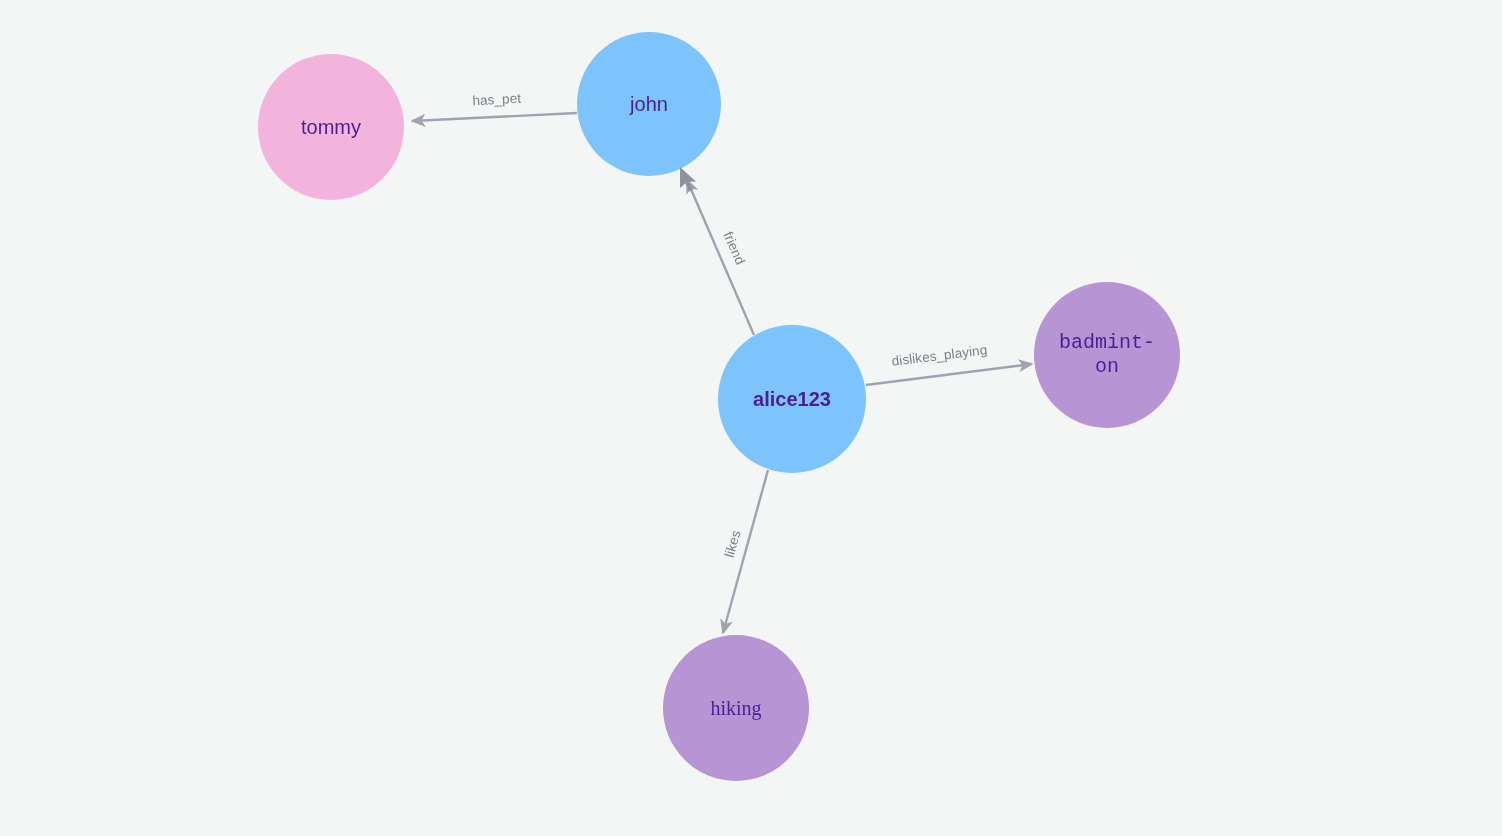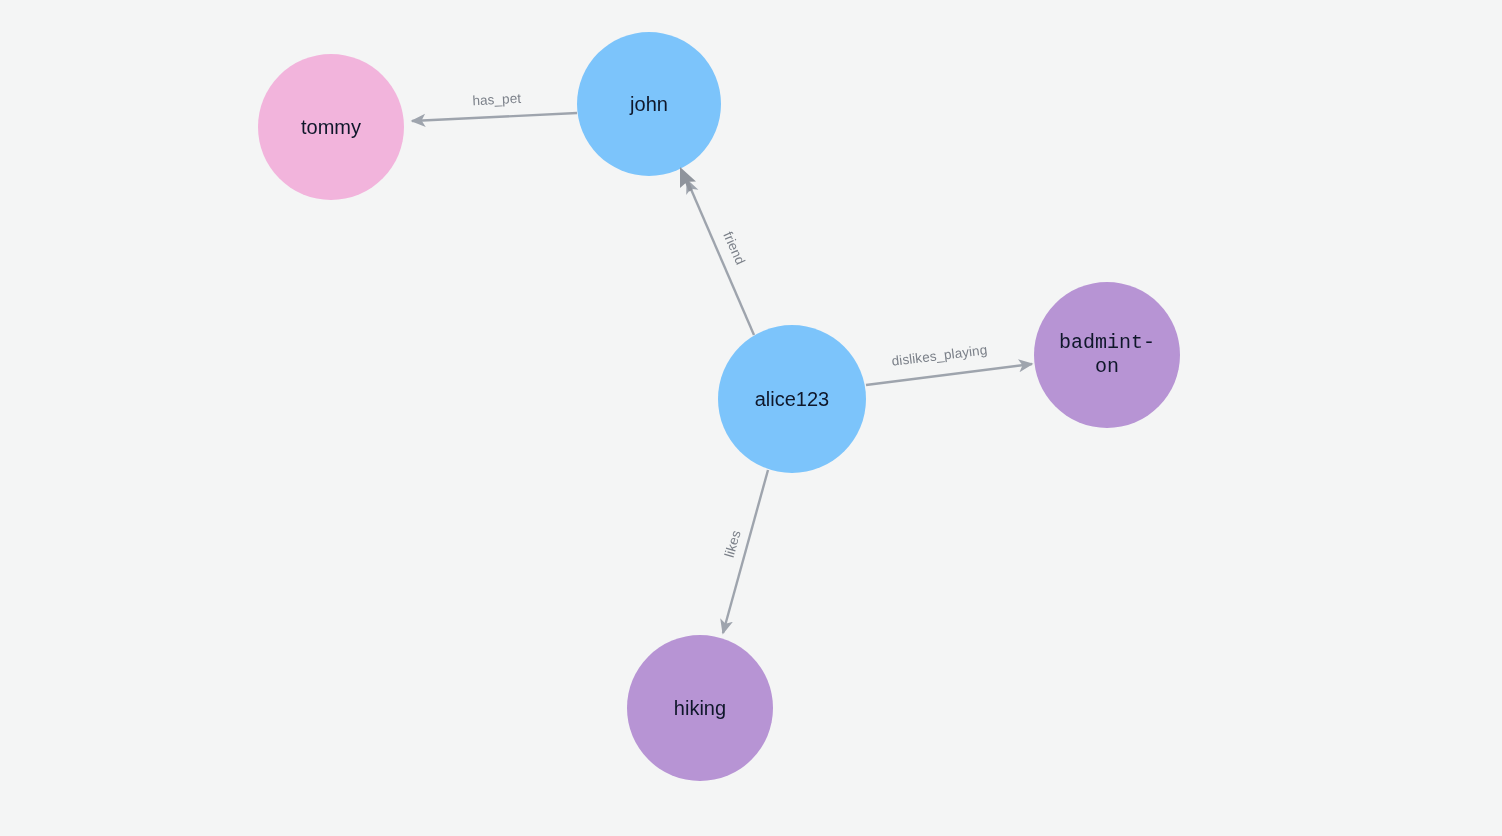--- a/index.html
+++ b/index.html
@@ -37,21 +37,21 @@
     letter-spacing: 0.1px;
   }
   .node-circle {
     position: absolute;
     border-radius: 50%;
     display: flex;
     align-items: center;
     justify-content: center;
     text-align: center;
     box-sizing: border-box;
-    color: #0f172a;
+    color: #4c1d95;
     font-family: "Liberation Sans", sans-serif;
     font-size: 20px;
     line-height: 24px;
     user-select: none;
   }
   .node-label {
     display: block;
     width: 100%;
     padding: 0 6px;
     box-sizing: border-box;
@@ -88,27 +88,27 @@
       </g>
   </svg>
 
   <div id="nodes-layer">
       <div class="node-circle" style="left: 258px; top: 54px; width: 146px; height: 146px; background: rgb(242, 180, 220);">
         <span class="node-label">tommy</span>
       </div>
       <div class="node-circle" style="left: 577px; top: 32px; width: 144px; height: 144px; background: rgb(124, 196, 251);">
         <span class="node-label">john</span>
       </div>
-      <div class="node-circle" style="left: 718px; top: 325px; width: 148px; height: 148px; background: rgb(124, 196, 251);">
+      <div class="node-circle" style="left: 718px; top: 325px; width: 148px; height: 148px; background: rgb(124, 196, 251); font-weight: bold;">
         <span class="node-label">alice123</span>
       </div>
       <div class="node-circle" style="left: 1034px; top: 282px; width: 146px; height: 146px; background: rgb(183, 148, 212); font-family: Liberation Mono, monospace;">
         <span class="node-label">badmint-<br>on</span>
       </div>
-      <div class="node-circle" style="left: 627px; top: 635px; width: 146px; height: 146px; background: rgb(183, 148, 212);">
+      <div class="node-circle" style="left: 663px; top: 635px; width: 146px; height: 146px; background: rgb(183, 148, 212); font-family: Liberation Serif, serif;">
         <span class="node-label">hiking</span>
       </div>
     </div>
 
   <svg class="cursor-arrow" id="cursor-svg" width="22" height="30" viewBox="0 0 22 30" style="left: 679px; top: 166px;">
     <path id="cursor-path" d="M 1 1 L 1 22 L 6.4 17.2 L 10 25.6 L 13.6 24 L 10.2 15.8 L 17 15.4 Z" fill="#8f949c"></path>
   </svg>
 
 </div>
 

